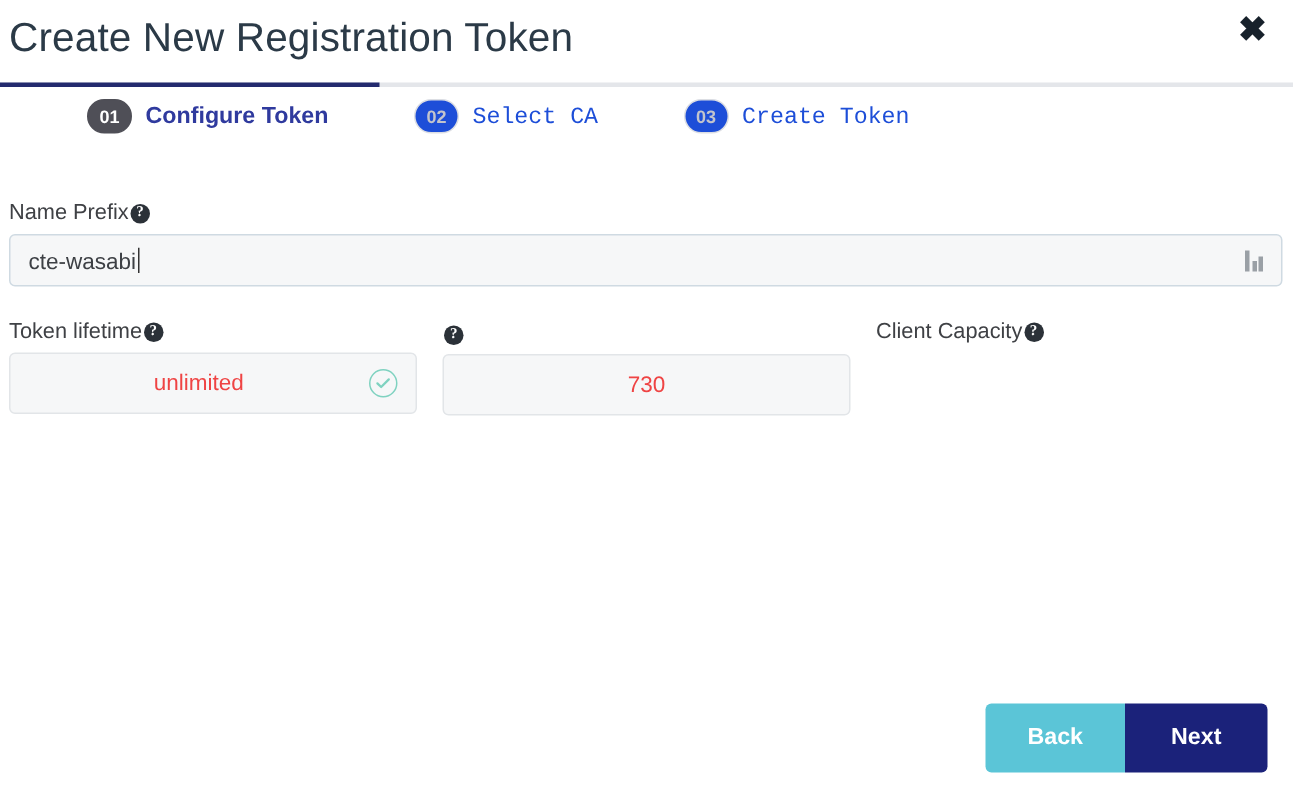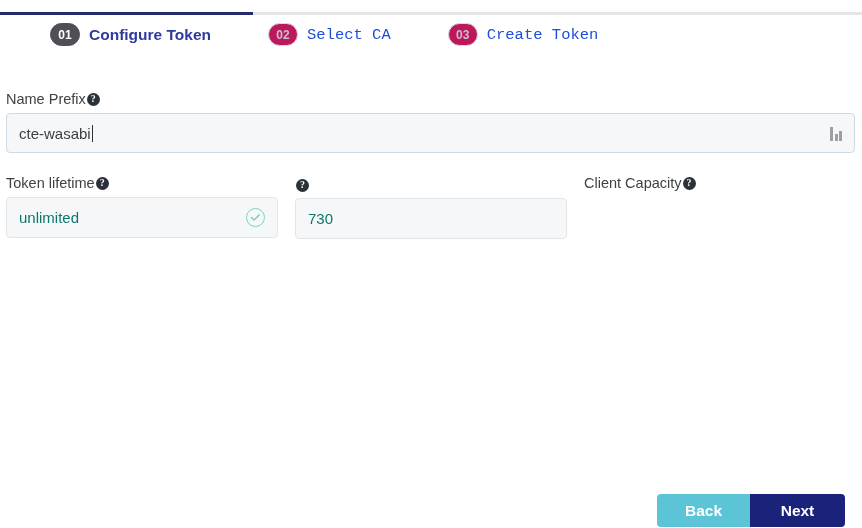--- a/index.html
+++ b/index.html
@@ -77,21 +77,21 @@
     position: absolute;
     top: 0;
     left: 0;
     width: 253px;
     height: 3px;
     background: #232a6e;
   }
   .steps {
     position: absolute;
     top: 11px;
-    left: 8px;
+    left: 16px;
     display: flex;
     align-items: center;
   }
   .step {
     display: flex;
     align-items: center;
     cursor: pointer;
     white-space: nowrap;
   }
   .step-1 { margin-left: 42px; }
@@ -109,21 +109,21 @@
     font-weight: 700;
     box-sizing: border-box;
     margin-right: 9px;
   }
   .step.active .step-badge {
     background: #4f4f57;
     color: #ffffff;
     border: 1px solid #4f4f57;
   }
   .step.inactive .step-badge {
-    background: #be185d;
+    background: #1d4ed8;
     color: #c2c4cc;
     border: 1px solid #dcdee3;
   }
   .step-label {
     font-size: 15.5px;
   }
   .step.active .step-label {
     color: #2f3a9e;
     font-weight: 700;
   }
@@ -172,21 +172,21 @@
   }
 
   .input-row-prefix {
     margin-top: 22px;
   }
   .text-input {
     position: relative;
     background: #f6f7f8;
     border: 1px solid #cfdae2;
     border-radius: 4px;
-    height: 40px;
+    height: 35px;
     box-sizing: border-box;
     display: flex;
     align-items: center;
     padding: 0 12px;
     font-size: 15px;
     color: #3d4045;
   }
   .text-input.wide {
     width: 849px;
   }
@@ -235,21 +235,22 @@
   .sm-input {
     background: #f6f7f8;
     border: 1px solid #e2e5e8;
     border-radius: 4px;
     height: 41px;
     box-sizing: border-box;
     display: flex;
     align-items: center;
     padding: 0 12px;
     font-size: 15px;
-    color: #0f766e;
+    color: #ef4444;
+    text-align: center;
   }
   .sm-input .input-value { flex: 1; }
 
   .check-icon {
     width: 17px;
     height: 17px;
     border-radius: 50%;
     border: 1.6px solid #7fd2c0;
     display: flex;
     align-items: center;
@@ -260,21 +261,21 @@
 
   
   .footer {
     position: absolute;
     right: 17px;
     bottom: 13px;
     display: flex;
   }
   .btn {
     border: none;
-    height: 33px;
+    height: 46px;
     color: #ffffff;
     font-size: 15.5px;
     font-weight: 700;
     font-family: "Liberation Sans", sans-serif;
     cursor: pointer;
     padding: 0 25px;
     display: flex;
     align-items: center;
     justify-content: center;
   }
@@ -287,20 +288,24 @@
     background: #1b227a;
     border-radius: 0 4px 4px 0;
     min-width: 95px;
   }
 </style>
 </head>
 <body>
 
 <div class="dialog">
 
+  <div class="header">
+    <h1 class="dialog-title">Create New Registration Token</h1>
+    <button class="close-btn">✖</button>
+  </div>
 
   <div class="stepper-wrap">
     <div class="stepper-rule"></div>
     <div class="stepper-rule-active"></div>
     <div class="steps">
 
       <div class="step active step-1">
         <span class="step-badge">01</span>
         <span class="step-label">Configure Token</span>
       </div>

